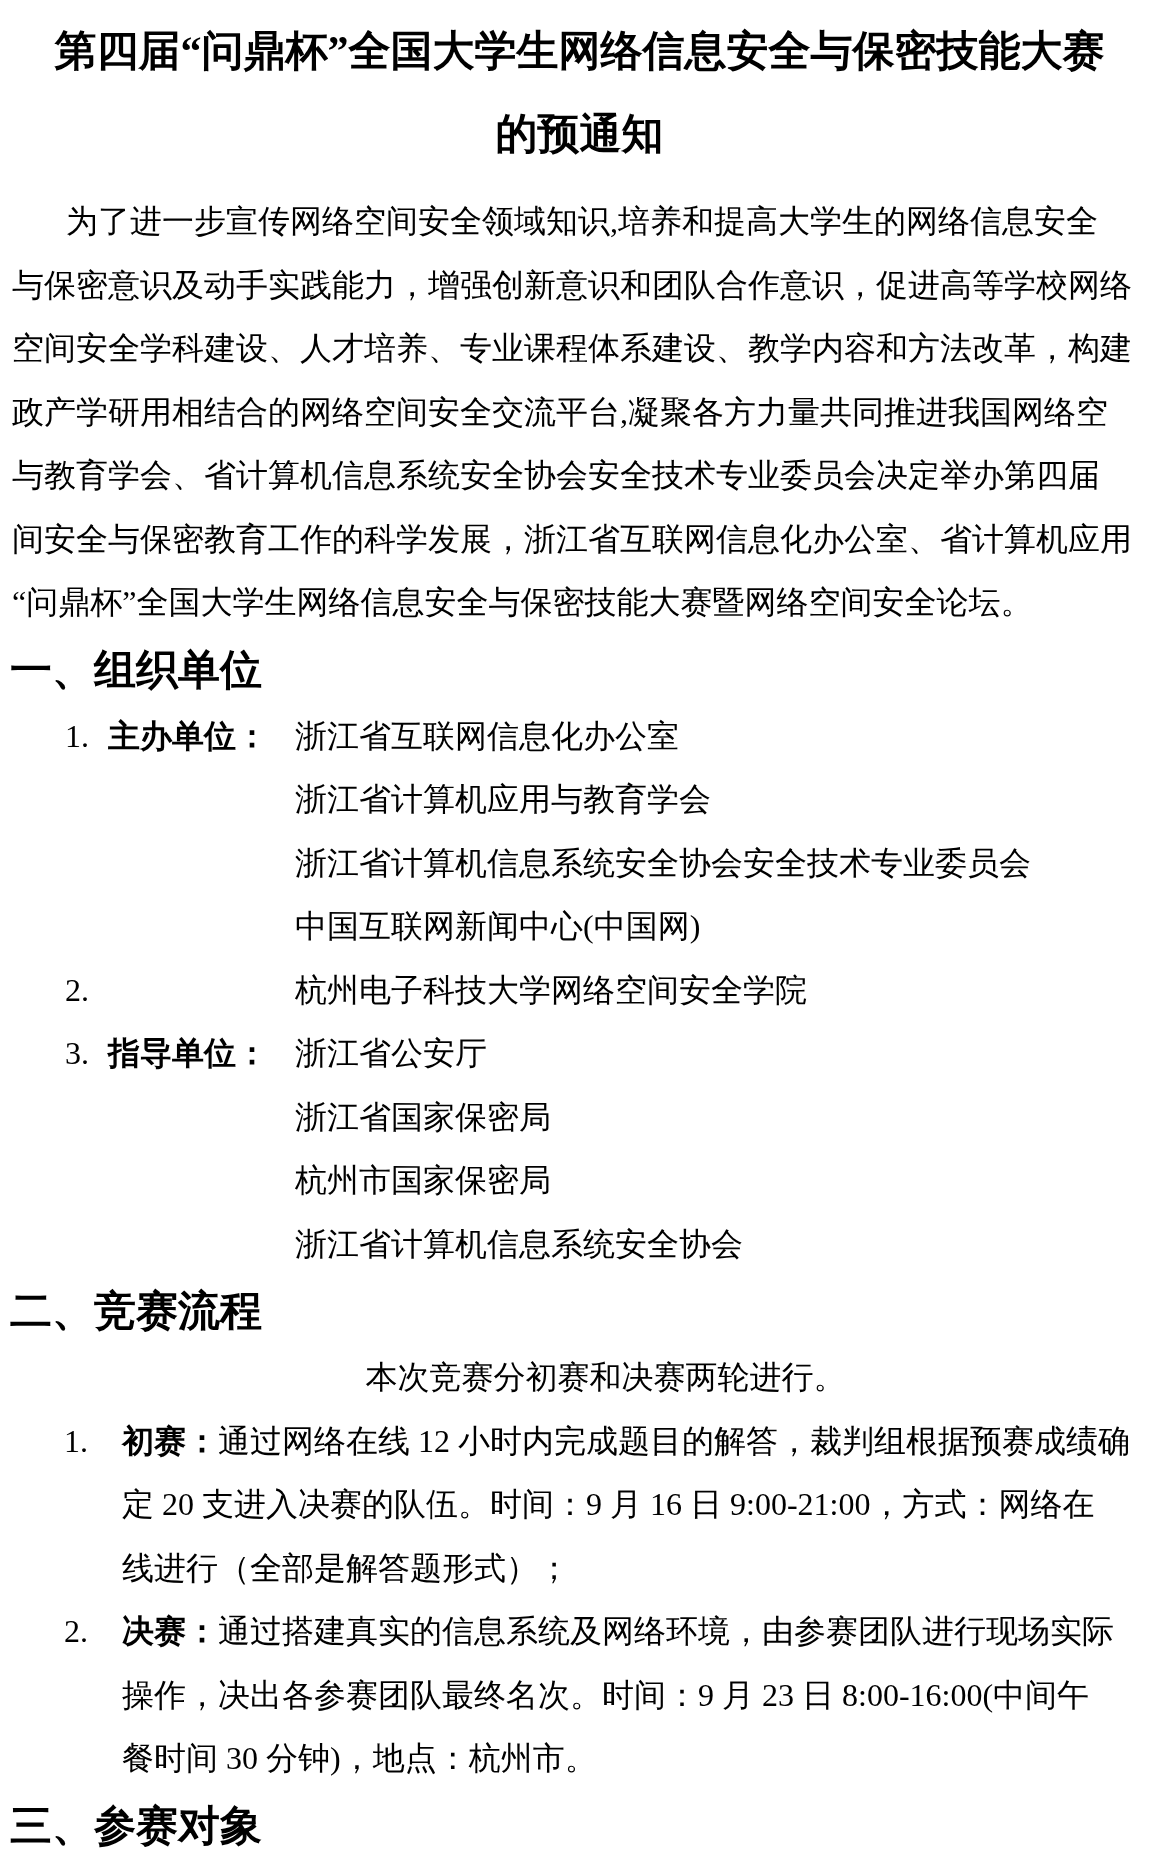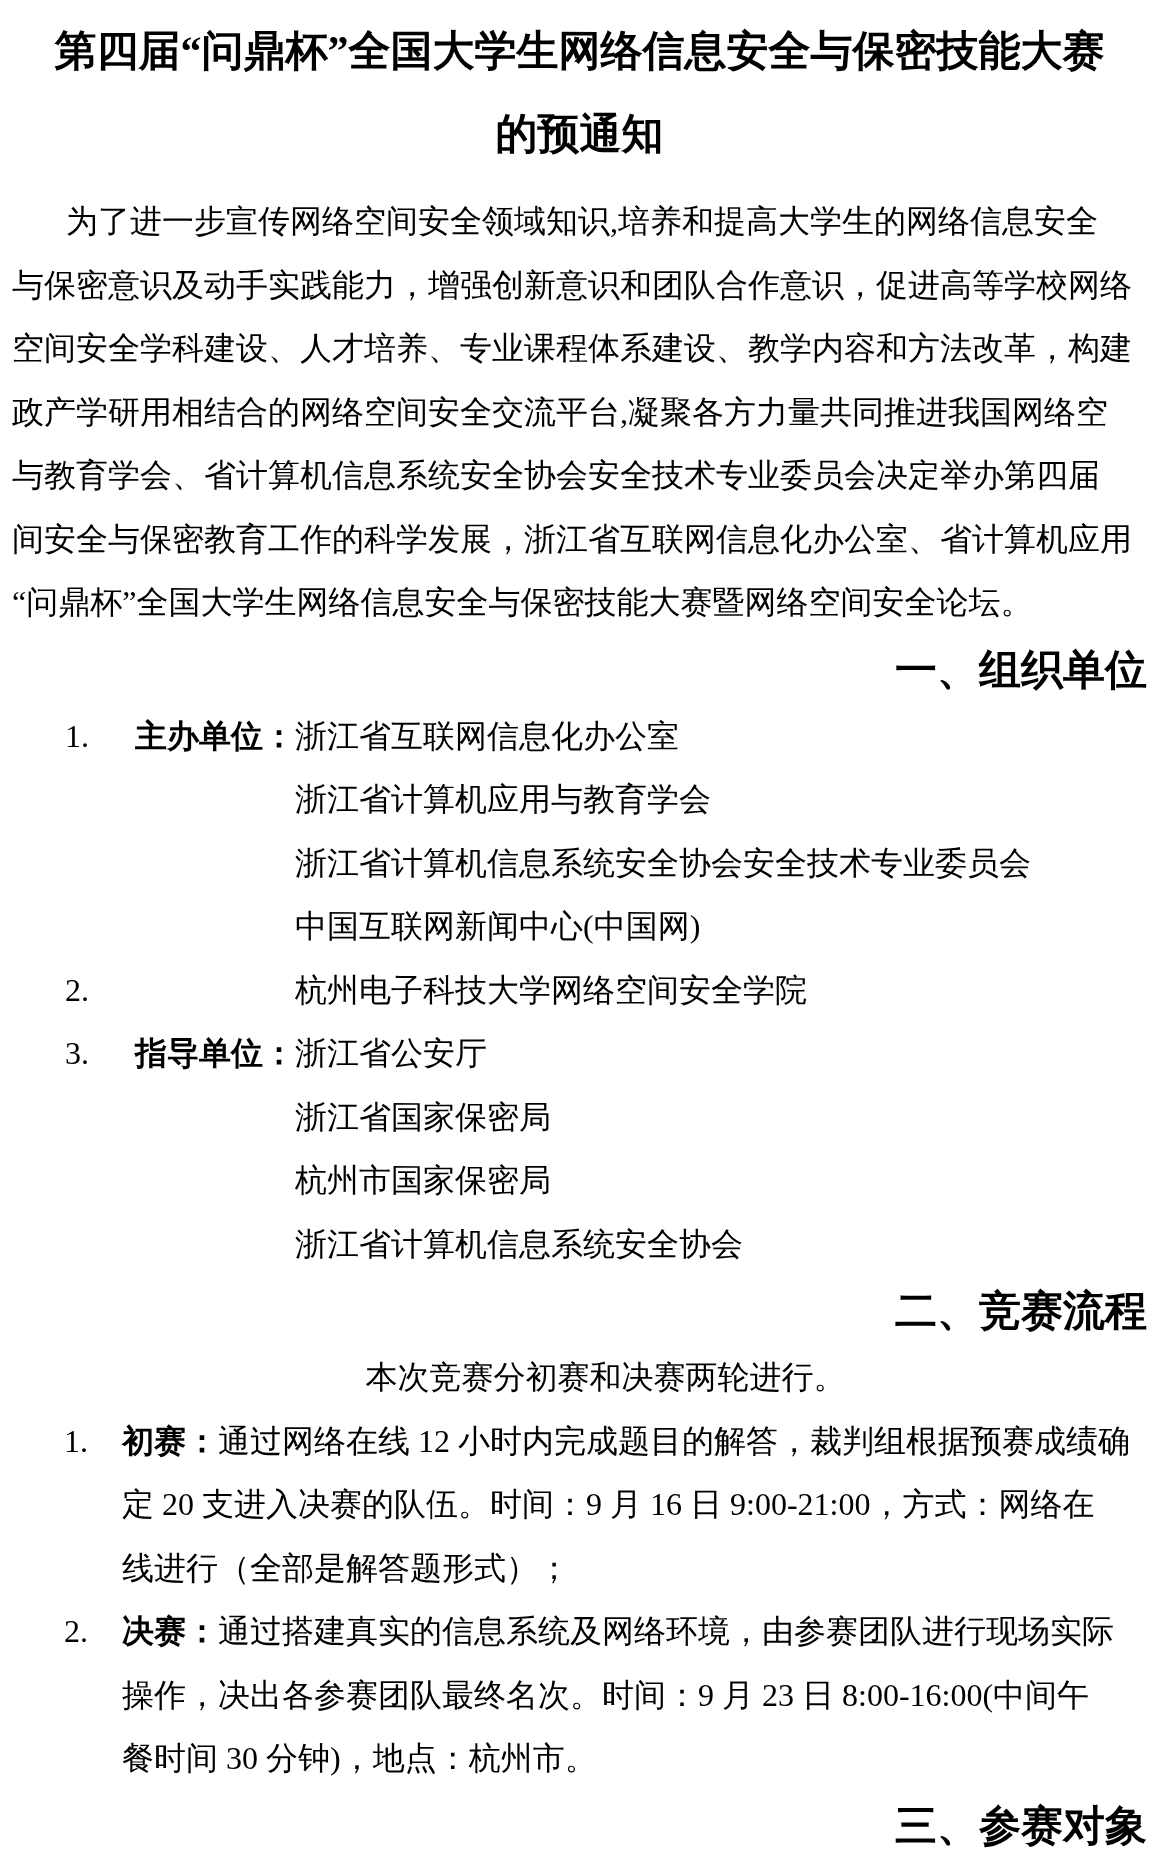--- a/index.html
+++ b/index.html
@@ -20,27 +20,26 @@
   .pline { line-height: 63.5px; height: 63.5px; white-space: nowrap; }
   .pline.indent { padding-left: 54px; }
 
   .sec-heading {
     margin: 0 12px 0 10px;
     font-size: 42px;
     font-weight: bold;
     line-height: 70px;
     height: 70px;
     white-space: nowrap;
-    text-align: right;
   }
 
   
   .org-item { position: relative; padding-left: 295px; font-size: 32px; }
   .org-item .num { position: absolute; left: 65px; top: 0; line-height: 63.5px; }
-  .org-item .label { position: absolute; left: 135px; top: 0; font-weight: bold; line-height: 63.5px; white-space: nowrap; }
+  .org-item .label { position: absolute; left: 108px; top: 0; font-weight: bold; line-height: 63.5px; white-space: nowrap; }
   .oline { line-height: 63.5px; height: 63.5px; white-space: nowrap; }
 
   
   .para2 { margin: 0 10px 0 62px; font-size: 32px; line-height: 63.5px; height: 63.5px; white-space: nowrap; text-align: center; }
 
   
   .flow-item { position: relative; padding-left: 122px; font-size: 32px; }
   .flow-item .num { position: absolute; left: 64px; top: 0; line-height: 63.5px; }
   .flow-item .label { font-weight: bold; }
   .fline { line-height: 63.5px; height: 63.5px; white-space: nowrap; }

